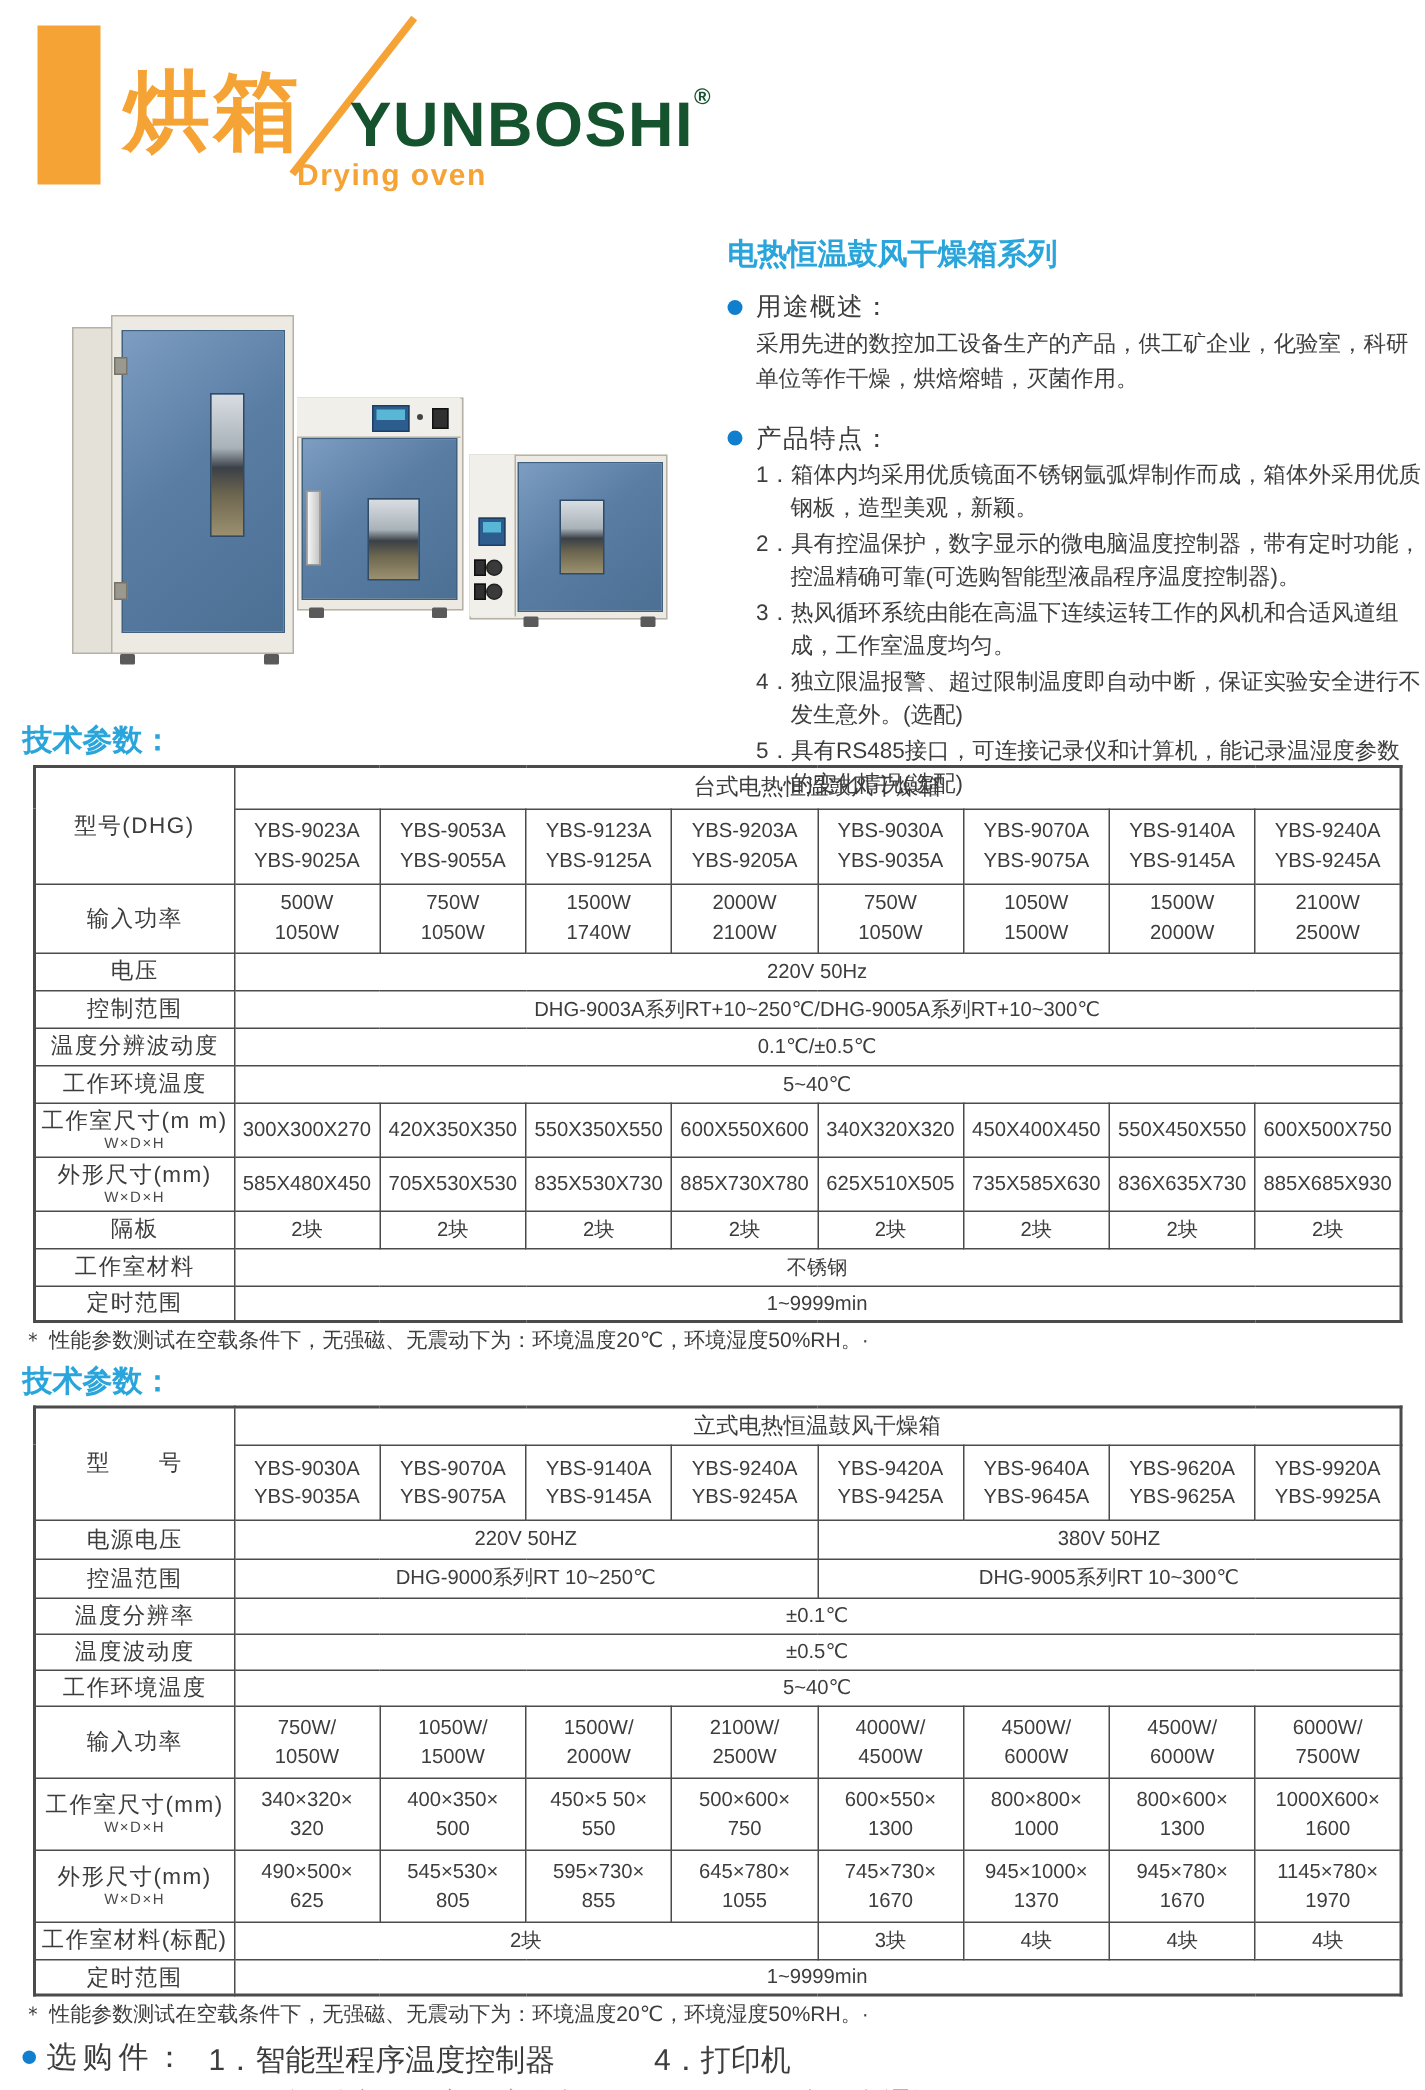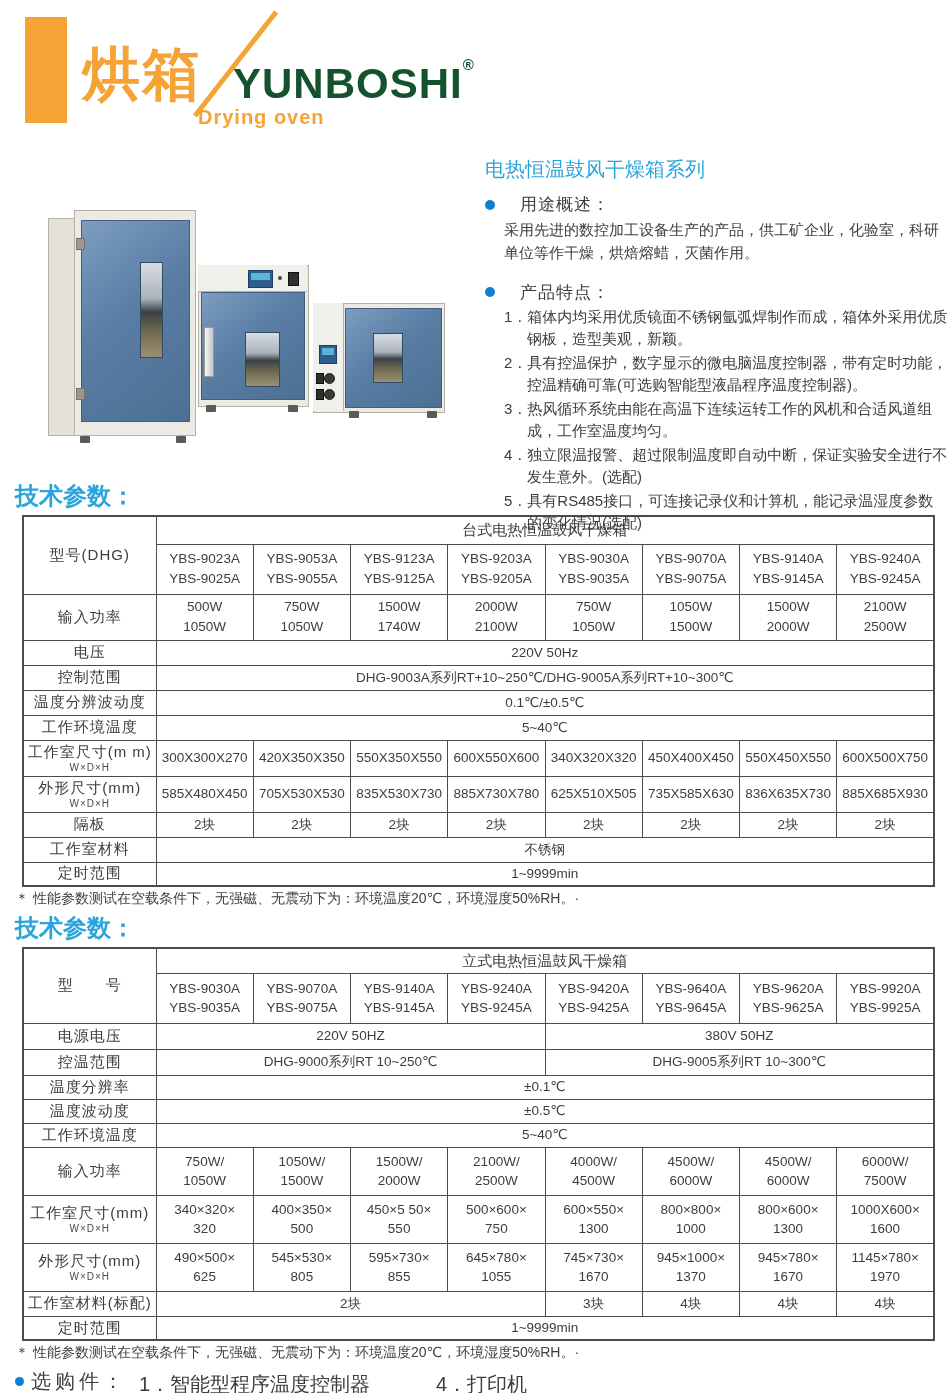--- a/index.html
+++ b/index.html
@@ -62,30 +62,30 @@
   .oven-small .knob.k2{left:11px;top:86px;}
   .oven-small .switch.s1{left:3px;top:70px;width:6px;height:9px;}
   .oven-small .switch.s2{left:3px;top:86px;width:6px;height:9px;}
   .oven-small .door{left:32px;top:5px;width:95px;height:98px;}
   .oven-small .window{left:60px;top:30px;width:28px;height:48px;}
   .oven-small .foot.f1{left:36px;top:108px;}
   .oven-small .foot.f2{left:114px;top:108px;}
 
   
   .intro{position:absolute;left:485px;top:6px;width:463px;}
-  .intro-title{font-size:20px;font-weight:normal;color:#29a5db;margin:0 0 10px 0;}
-  .bullet-row{display:flex;align-items:center;margin:4px 0 2px 0;gap:16px;}
+  .intro-title{font-size:20px;font-weight:bold;color:#29a5db;margin:0 0 10px 0;}
+  .bullet-row{display:flex;align-items:center;margin:4px 0 2px 0;}
   .bullet-dot{width:10px;height:10px;border-radius:50%;background:#1080ce;margin-right:9px;flex:0 0 auto;}
   .bullet-label{font-size:17px;color:#3d3d3d;letter-spacing:1px;}
   .intro-para{margin:2px 0 16px 19px;font-size:15px;line-height:1.55;}
   .feature-list{margin:2px 0 0 19px;}
   .feature-item{font-size:15px;line-height:1.5;padding-left:23px;text-indent:-23px;margin:0 0 1px 0;}
 
   
-  .sec-title{font-size:24px;font-weight:bold;color:#29a5db;margin:0 0 3px 15px;}
+  .sec-title{font-size:20px;font-weight:bold;color:#29a5db;margin:0 0 3px 15px;}
   table.spec{border-collapse:collapse;table-layout:fixed;width:913px;margin-left:22px;border:2px solid #4b4b4b;}
   table.spec th,table.spec td{border:1px solid #4b4b4b;text-align:center;vertical-align:middle;padding:1px 1px;font-weight:normal;}
   table.spec th.lbl{font-size:15px;letter-spacing:1px;}
   table.spec td{font-size:13.5px;white-space:pre-line;line-height:1.45;}
   table.spec td.group{font-size:15px;}
   col.c0{width:133px;}
   .sub{display:block;font-size:10px;letter-spacing:1px;color:#4a4a4a;}
   tr.h24{height:24px;} tr.h25{height:25px;} tr.h26{height:26px;} tr.h30{height:28px;}
   tr.h36{height:36px;} tr.h46{height:46px;} tr.h48{height:48px;} tr.h50{height:50px;}
   .footnote{font-size:14px;color:#3d3d3d;margin:3px 0 4px 15px;}

